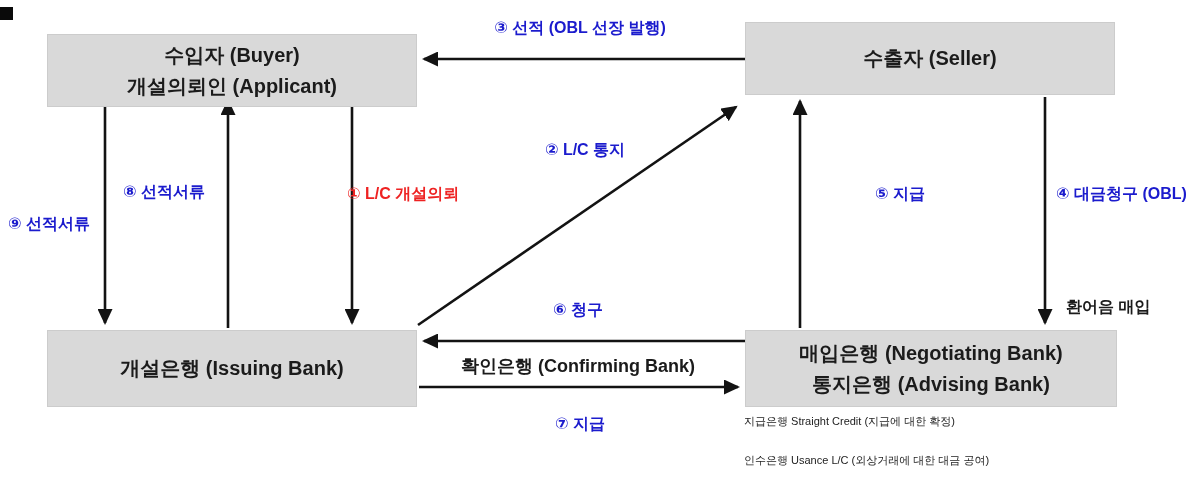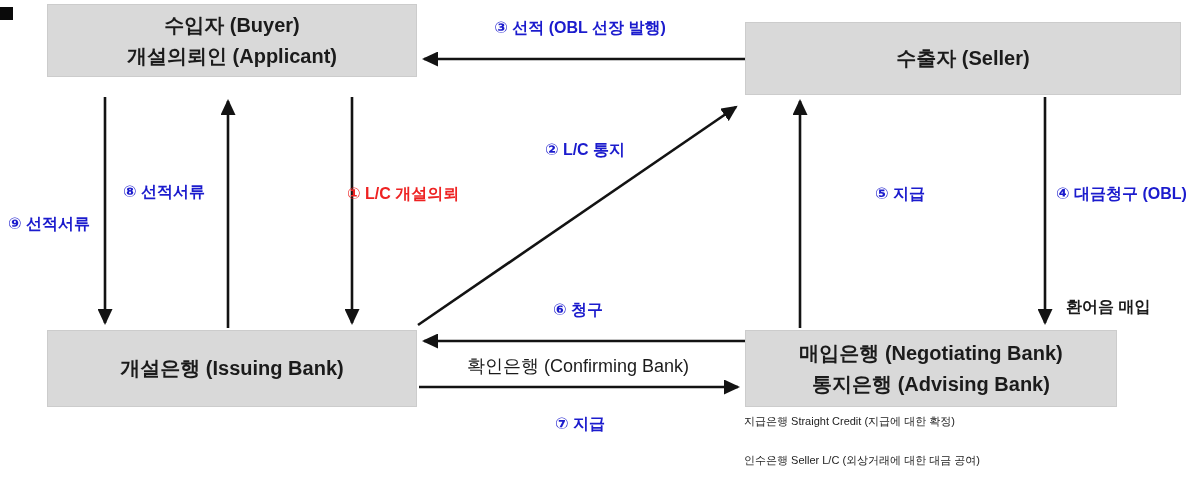--- a/index.html
+++ b/index.html
@@ -15,35 +15,35 @@
     background:#0a0a0a;
   }
   .node{
     position:absolute;
     background:var(--box-fill,#d9d9d9);
     border:1px solid #cccccc;
     display:flex;flex-direction:column;justify-content:center;align-items:center;
     font-weight:bold;font-size:20px;color:#1b1b1b;line-height:1.55;
     box-sizing:border-box;text-align:center;
   }
-  .node-buyer{left:47px;top:4px;width:370px;height:73px;justify-content:center;}
-  .node-seller{left:745px;top:22px;width:436px;height:73px;}
+  .node-buyer{left:47px;top:34px;width:370px;height:73px;justify-content:center;}
+  .node-seller{left:745px;top:22px;width:370px;height:73px;}
   .node-issuing{left:47px;top:330px;width:370px;height:77px;}
   .node-negotiating{left:745px;top:330px;width:372px;height:77px;}
   svg.arrows{position:absolute;left:0;top:0;width:1194px;height:488px;pointer-events:none;}
   svg.arrows line{stroke:var(--line-black,#111111);stroke-width:2.6px;}
   svg.arrows marker path{fill:var(--line-black,#111111);}
   .lbl{
     position:absolute;font-weight:bold;font-size:16px;white-space:nowrap;
   }
   .lbl.blue{color:var(--label-blue,#1b1bcd);}
   .lbl.red{color:var(--label-red,#ee2222);}
   .lbl.black{color:#1b1b1b;}
   .lbl.centered{transform:translateX(-50%);}
-  .conf-lbl{position:absolute;font-weight:normal;font-size:18px;color:#1b1b1b;
+  .conf-lbl{position:absolute;font-weight:bold;font-size:18px;color:#1b1b1b;
     transform:translateX(-50%);white-space:nowrap;}
   .note{
     position:absolute;font-size:11px;color:#222222;white-space:nowrap;font-weight:normal;
   }
 </style>
 </head>
 <body>
 
 <div class="canvas">
 
@@ -87,15 +87,15 @@
   <div class="lbl blue centered" style="left:164px;top:182px;text-align:center;">⑧ 선적서류</div>
   <div class="lbl blue" style="left:8px;top:214px;">⑨ 선적서류</div>
   <div class="lbl blue" style="left:875px;top:184px;">⑤ 지급</div>
   <div class="lbl blue" style="left:1056px;top:184px;">④ 대금청구 (OBL)</div>
   <div class="lbl black" style="left:1066px;top:297px;">환어음 매입</div>
   <div class="lbl blue centered" style="left:578px;top:300px;">⑥ 청구</div>
   <div class="conf-lbl" style="left:578px;top:354px;">확인은행 (Confirming Bank)</div>
   <div class="lbl blue centered" style="left:580px;top:414px;">⑦ 지급</div>
 
   <div class="note" style="left:744px;top:414px;">지급은행 Straight Credit (지급에 대한 확정)</div>
-  <div class="note" style="left:744px;top:453px;">인수은행 Seller L/C (외상거래에 대한 대금 공여)</div>
+  <div class="note" style="left:744px;top:453px;">인수은행 Usance L/C (외상거래에 대한 대금 공여)</div>
 
 </div>
 
 </body></html>

